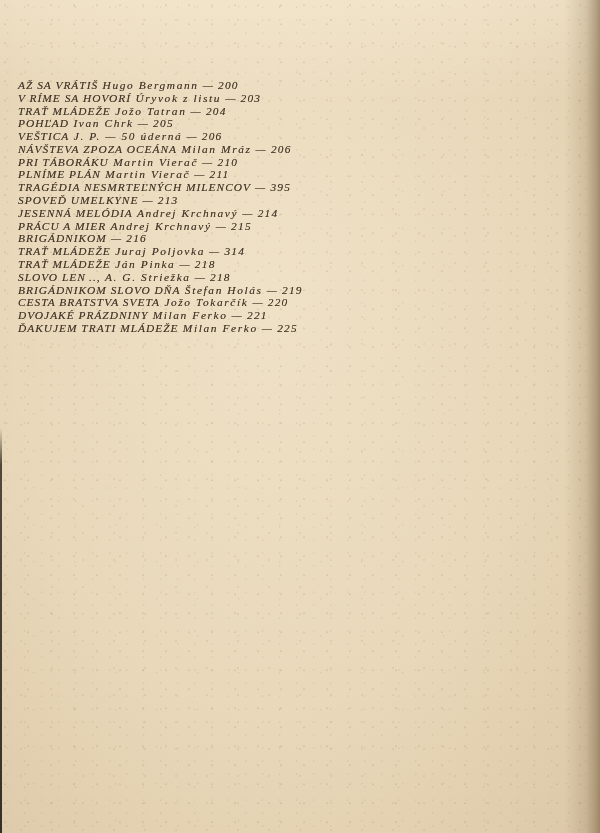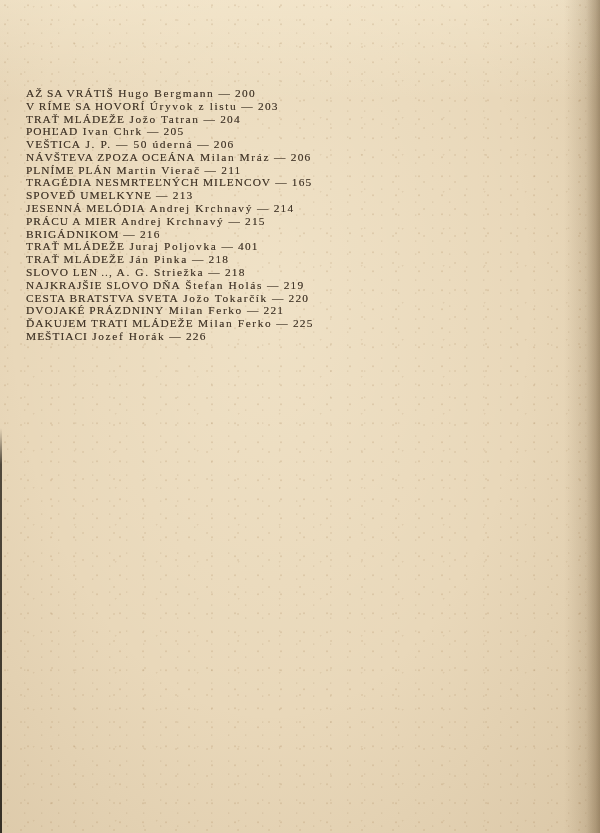--- a/index.html
+++ b/index.html
@@ -43,23 +43,24 @@
   .edge-right {
     position: absolute;
     right: 0; top: 0; bottom: 0;
     width: 14px;
     background: linear-gradient(to right, rgba(104,80,48,0) 0%, rgba(104,80,48,.22) 70%, rgba(92,70,40,.34) 100%);
     pointer-events: none;
   }
   .toc {
     position: absolute;
     left: 18px; top: 79px;
-    margin: 8px; padding: 0;
+    margin: 0; padding: 0;
     list-style: none;
     width: 560px;
+    font-style: italic;
   }
   .toc-line {
     white-space: pre;
     font-size: 11.4px;
     line-height: 12.78px;
     color: #43372a;
     text-shadow: 0 0 0.4px rgba(62,50,36,.55);
   }
   .toc-line .t {
     letter-spacing: 1.0px;
@@ -82,45 +83,45 @@
   <li class="toc-line"><span class="t">V RÍME SA HOVORÍ</span><span class="a"> Úryvok z listu</span><span class="d"> — </span><span class="p">203</span></li>
 
   <li class="toc-line"><span class="t">TRAŤ MLÁDEŽE</span><span class="a"> Jožo Tatran</span><span class="d"> — </span><span class="p">204</span></li>
 
   <li class="toc-line"><span class="t">POHĽAD</span><span class="a"> Ivan Chrk</span><span class="d"> — </span><span class="p">205</span></li>
 
   <li class="toc-line"><span class="t">VEŠTICA</span><span class="a"> J. P. — 50 úderná</span><span class="d"> — </span><span class="p">206</span></li>
 
   <li class="toc-line"><span class="t">NÁVŠTEVA ZPOZA OCEÁNA</span><span class="a"> Milan Mráz</span><span class="d"> — </span><span class="p">206</span></li>
 
+  <li class="toc-line"><span class="t">PRI TÁBORÁKU</span><span class="a"> Martin Vierač</span><span class="d"> — </span><span class="p">210</span></li>
 
   <li class="toc-line"><span class="t">PLNÍME PLÁN</span><span class="a"> Martin Vierač</span><span class="d"> — </span><span class="p">211</span></li>
 
-  <li class="toc-line"><span class="t">TRAGÉDIA NESMRTEĽNÝCH MILENCOV</span><span class="a"></span><span class="d"> — </span><span class="p">165</span></li>
+  <li class="toc-line"><span class="t">TRAGÉDIA NESMRTEĽNÝCH MILENCOV</span><span class="a"></span><span class="d"> — </span><span class="p">395</span></li>
 
   <li class="toc-line"><span class="t">SPOVEĎ UMELKYNE</span><span class="a"></span><span class="d"> — </span><span class="p">213</span></li>
 
   <li class="toc-line"><span class="t">JESENNÁ MELÓDIA</span><span class="a"> Andrej Krchnavý</span><span class="d"> — </span><span class="p">214</span></li>
 
   <li class="toc-line"><span class="t">PRÁCU A MIER</span><span class="a"> Andrej Krchnavý</span><span class="d"> — </span><span class="p">215</span></li>
 
   <li class="toc-line"><span class="t">BRIGÁDNIKOM</span><span class="a"></span><span class="d"> — </span><span class="p">216</span></li>
 
 
-  <li class="toc-line"><span class="t">TRAŤ MLÁDEŽE</span><span class="a"> Juraj Poljovka</span><span class="d"> — </span><span class="p">401</span></li>
+  <li class="toc-line"><span class="t">TRAŤ MLÁDEŽE</span><span class="a"> Juraj Poljovka</span><span class="d"> — </span><span class="p">314</span></li>
 
   <li class="toc-line"><span class="t">TRAŤ MLÁDEŽE</span><span class="a"> Ján Pinka</span><span class="d"> — </span><span class="p">218</span></li>
 
   <li class="toc-line"><span class="t">SLOVO LEN ..,</span><span class="a"> A. G. Striežka</span><span class="d"> — </span><span class="p">218</span></li>
 
-  <li class="toc-line"><span class="t">NAJKRAJŠIE SLOVO DŇA</span><span class="a"> Štefan Holás</span><span class="d"> — </span><span class="p">219</span></li>
+  <li class="toc-line"><span class="t">BRIGÁDNIKOM SLOVO DŇA</span><span class="a"> Štefan Holás</span><span class="d"> — </span><span class="p">219</span></li>
 
   <li class="toc-line"><span class="t">CESTA BRATSTVA SVETA</span><span class="a"> Jožo Tokarčík</span><span class="d"> — </span><span class="p">220</span></li>
 
   <li class="toc-line"><span class="t">DVOJAKÉ PRÁZDNINY</span><span class="a"> Milan Ferko</span><span class="d"> — </span><span class="p">221</span></li>
 
   <li class="toc-line"><span class="t">ĎAKUJEM TRATI MLÁDEŽE</span><span class="a"> Milan Ferko</span><span class="d"> — </span><span class="p">225</span></li>
 
-  <li class="toc-line"><span class="t">MEŠTIACI</span><span class="a"> Jozef Horák</span><span class="d"> — </span><span class="p">226</span></li>
 </ol>
   <div class="edge-left"></div>
   <div class="edge-right"></div>
 </div>
 
 </body></html>

